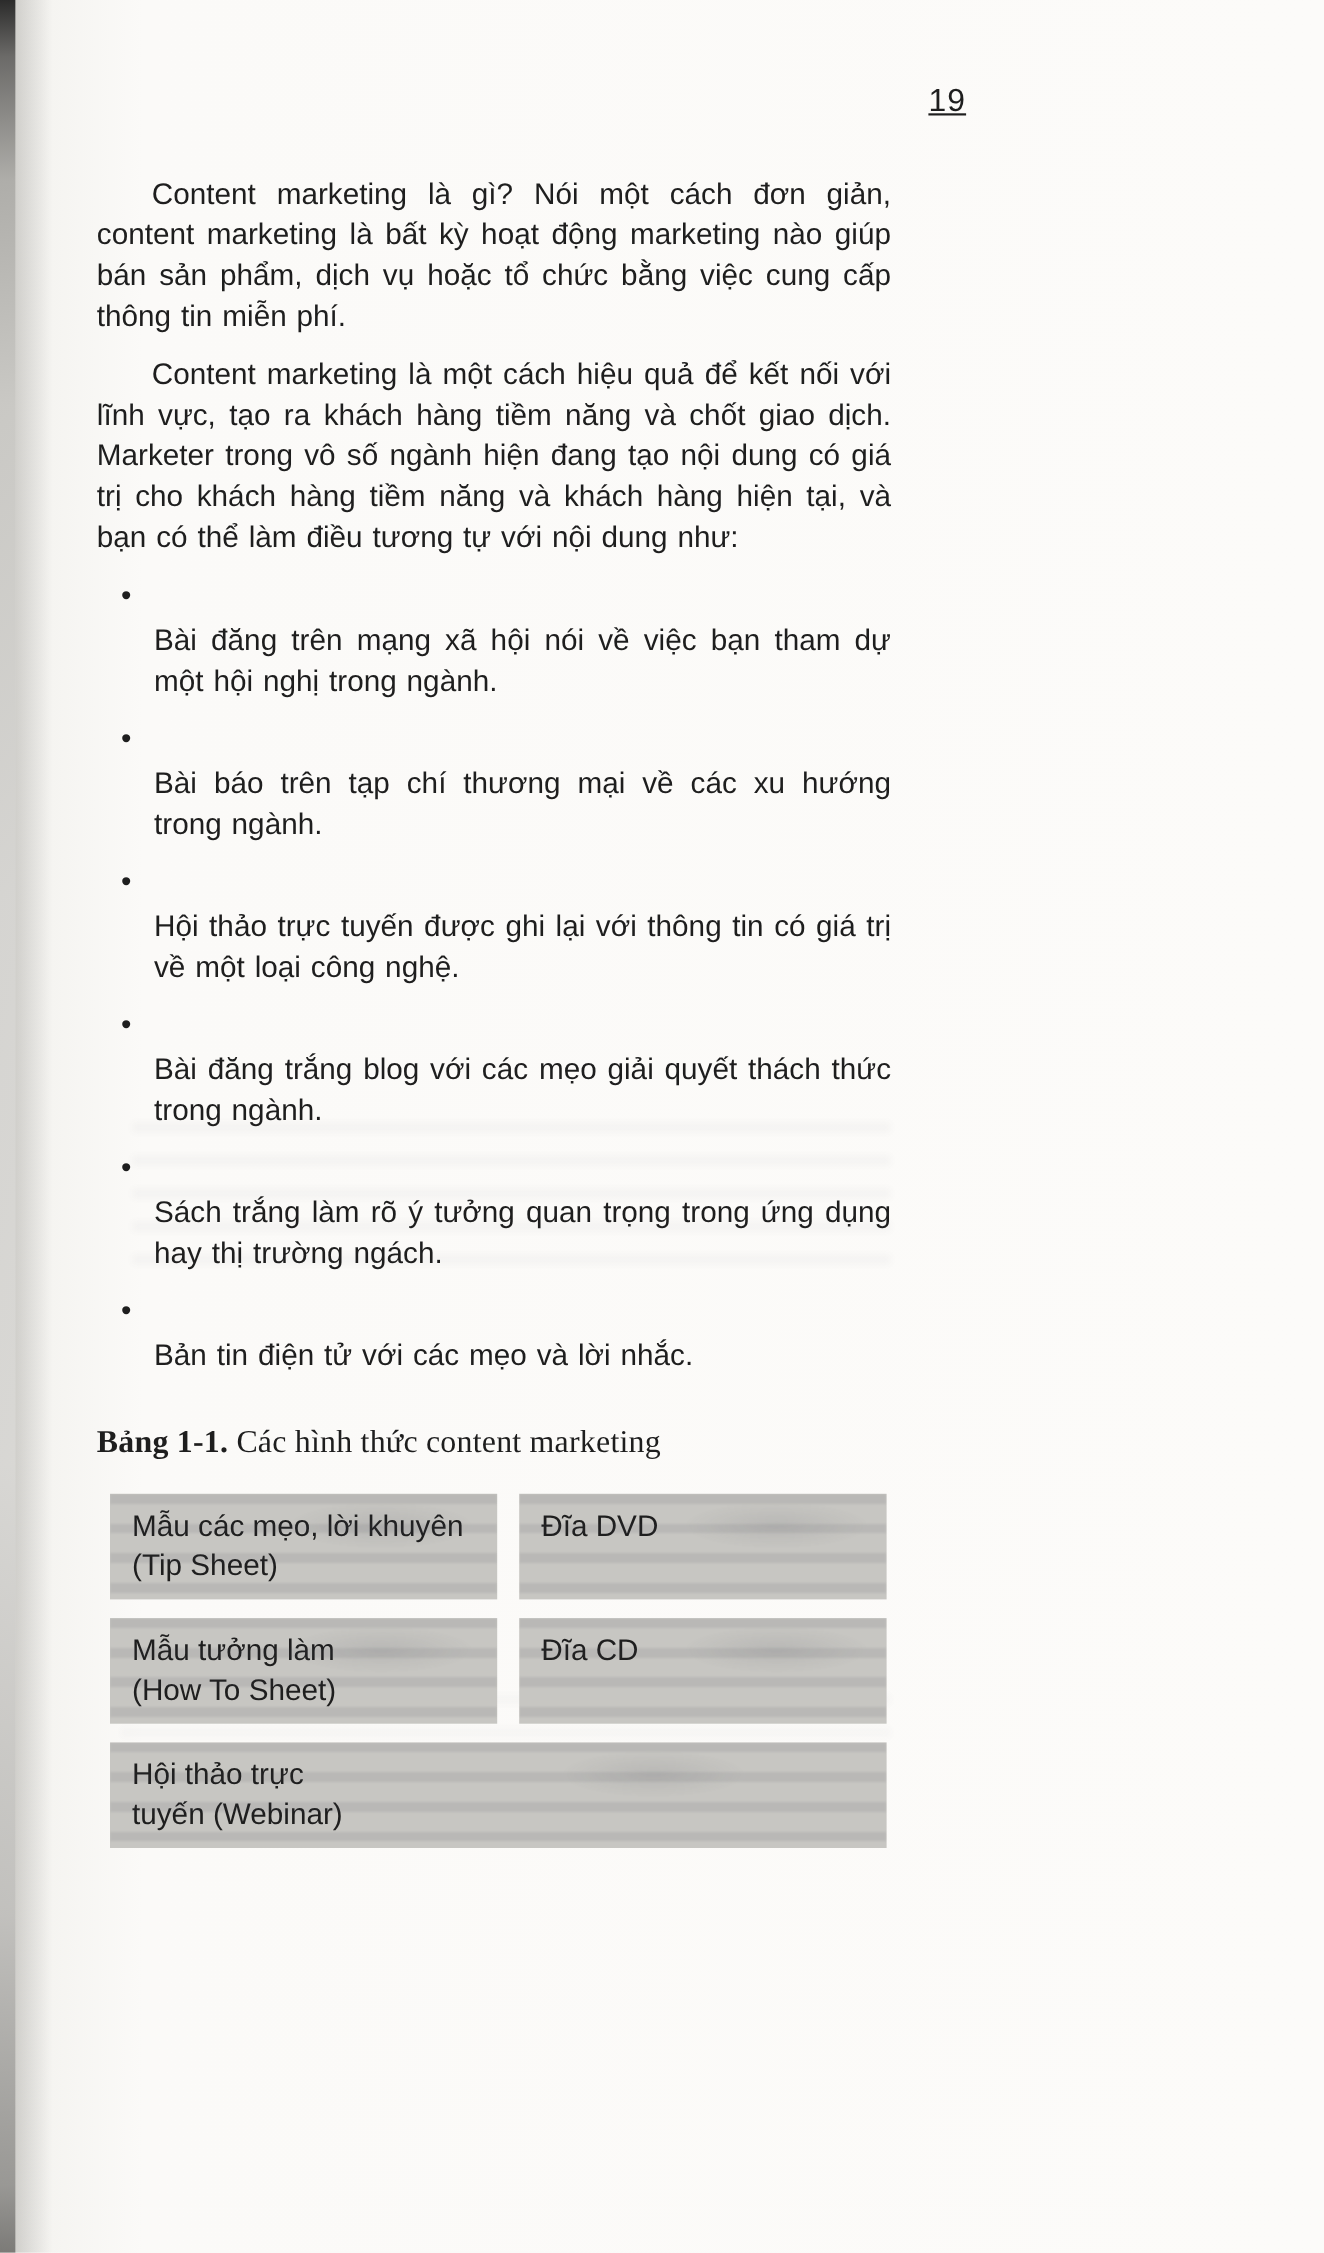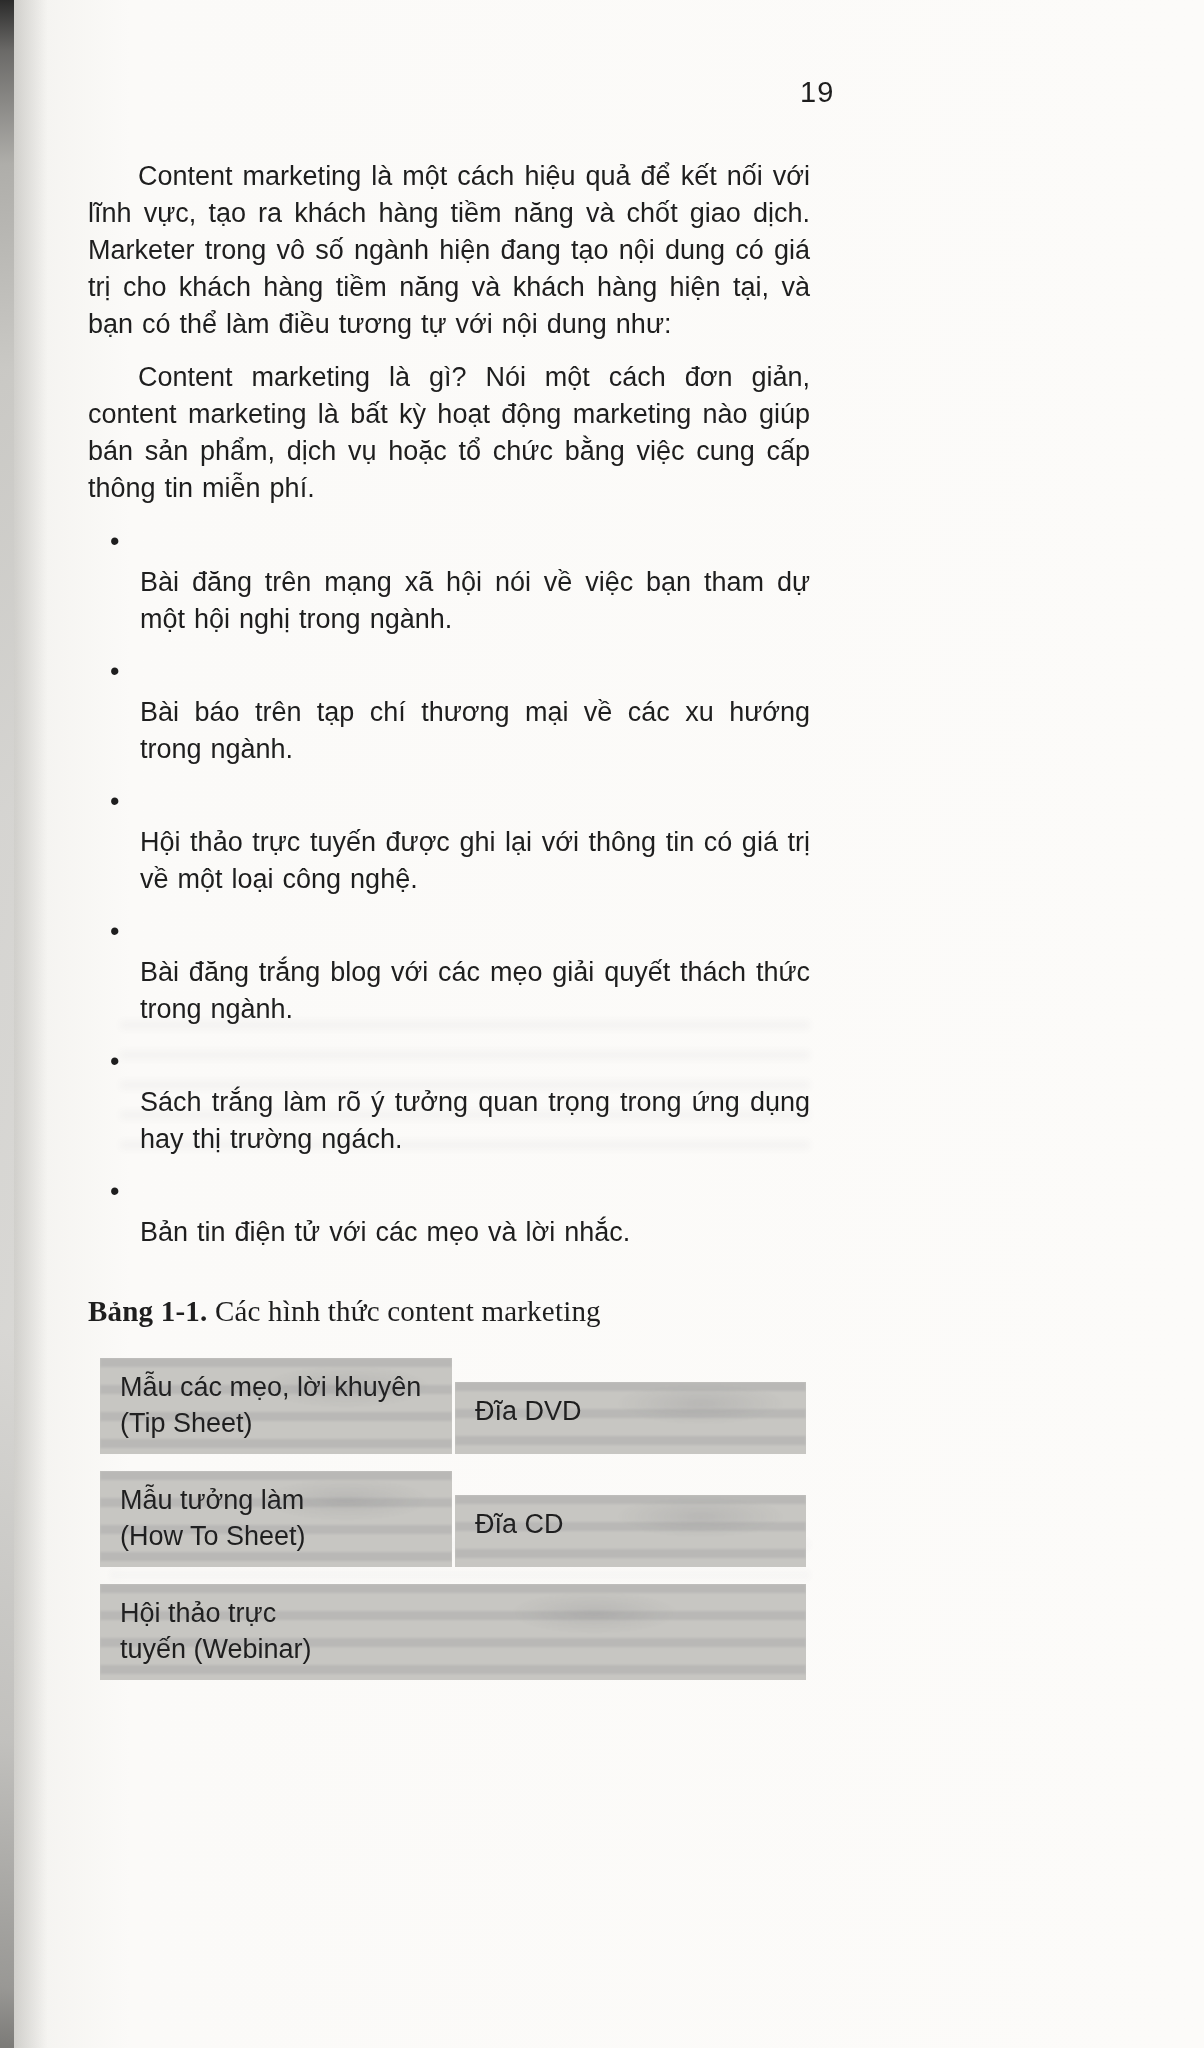--- a/index.html
+++ b/index.html
@@ -32,23 +32,24 @@
   }
   .scan-shadow {
     position: absolute;
     left: 14px; top: 0;
     width: 34px; height: 100%;
     background: linear-gradient(90deg, rgba(60,58,54,0.16), rgba(60,58,54,0));
   }
   .page-number {
     position: absolute;
     top: 76px;
-    left: 800px;
+    left: 844px;
     font-size: 29px;
     letter-spacing: 1px;
+    text-decoration: underline;
   }
   .content {
     position: absolute;
     left: 88px;
     top: 158px;
     width: 722px;
   }
   .para {
     margin: 0 0 16px 0;
     font-size: 27px;
@@ -81,23 +82,22 @@
     margin: 44px 0 30px 0;
     text-align: left;
     font-family: "Liberation Serif", serif;
     font-size: 29px;
     letter-spacing: 0.2px;
   }
   .caption .bold { font-weight: bold; }
   .table { margin-left: 12px; width: 706px; }
   .trow {
     display: flex;
-    gap: 3px;
+    gap: 20px;
     margin-bottom: 17px;
-    align-items: flex-end;
   }
   .cell {
     background: #c7c6c2;
     padding: 11px 16px 13px 20px;
     font-size: 27px;
     line-height: 36px;
     white-space: pre-line;
     position: relative;
     overflow: hidden;
     min-height: 72px;
@@ -138,23 +138,23 @@
   <div class="scan-edge"></div>
   <div class="scan-shadow"></div>
 
   <div class="page-number">19</div>
 
   <div class="ghost ghost-a"></div>
   <div class="ghost ghost-b"></div>
 
   <div class="content">
 
+    <p class="para">Content marketing là gì? Nói một cách đơn giản, content marketing là bất kỳ hoạt động marketing nào giúp bán sản phẩm, dịch vụ hoặc tổ chức bằng việc cung cấp thông tin miễn phí.</p>
+
     <p class="para">Content marketing là một cách hiệu quả để kết nối với lĩnh vực, tạo ra khách hàng tiềm năng và chốt giao dịch. Marketer trong vô số ngành hiện đang tạo nội dung có giá trị cho khách hàng tiềm năng và khách hàng hiện tại, và bạn có thể làm điều tương tự với nội dung như:</p>
-
-    <p class="para">Content marketing là gì? Nói một cách đơn giản, content marketing là bất kỳ hoạt động marketing nào giúp bán sản phẩm, dịch vụ hoặc tổ chức bằng việc cung cấp thông tin miễn phí.</p>
 
     <div class="bullets">
       <div class="bullet">
         <span class="marker">•</span>
         <span class="bullet-text">Bài đăng trên mạng xã hội nói về việc bạn tham dự một hội nghị trong ngành.</span>
       </div>
       <div class="bullet">
         <span class="marker">•</span>
         <span class="bullet-text">Bài báo trên tạp chí thương mại về các xu hướng trong ngành.</span>
       </div>

